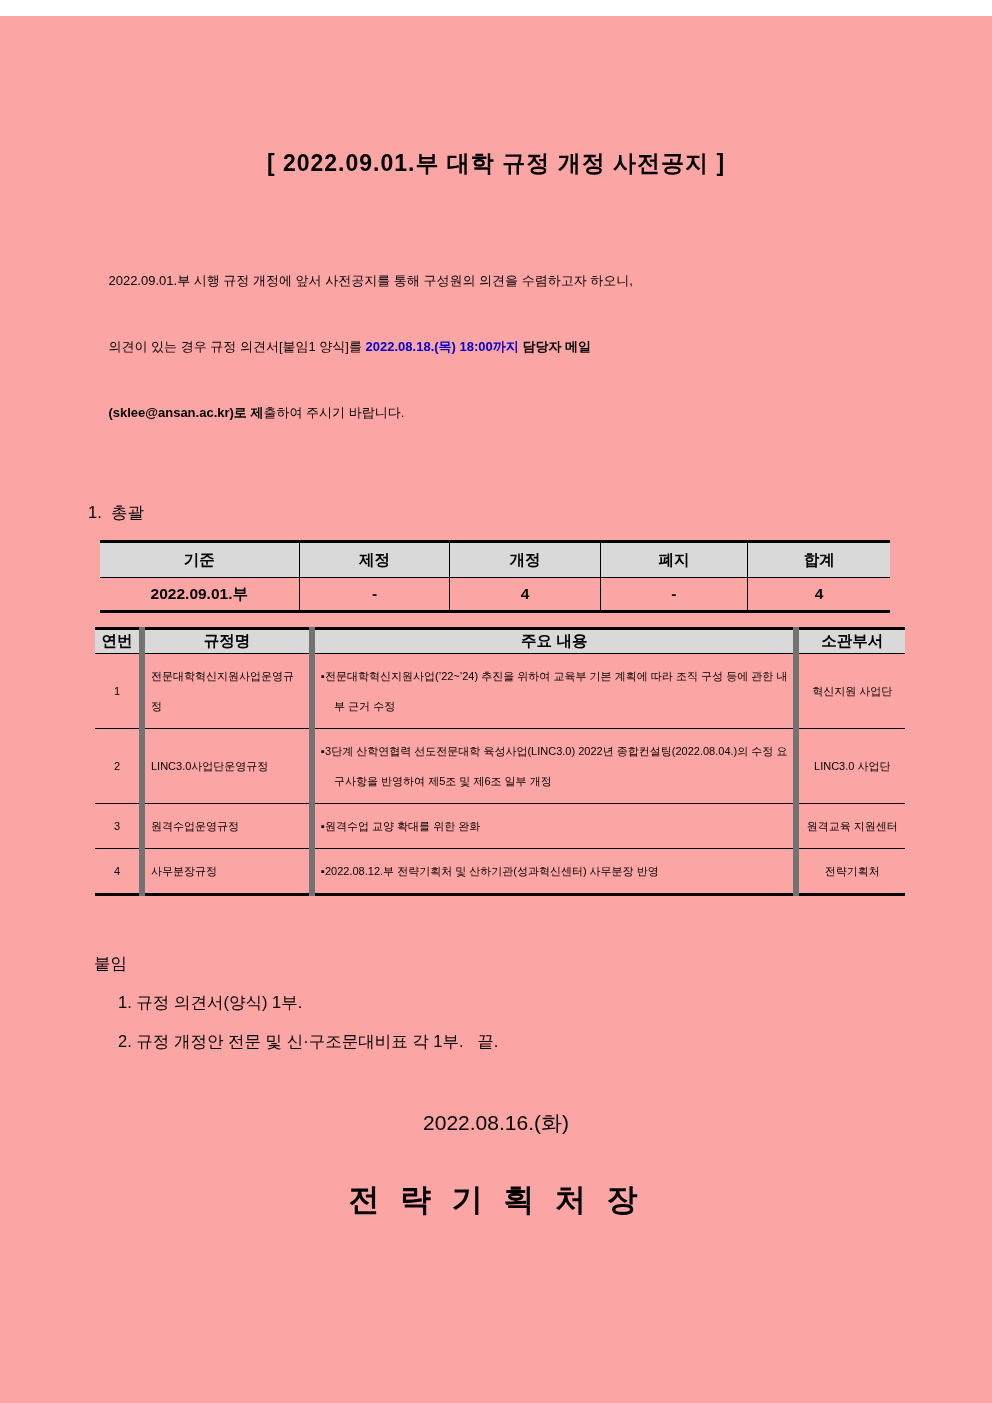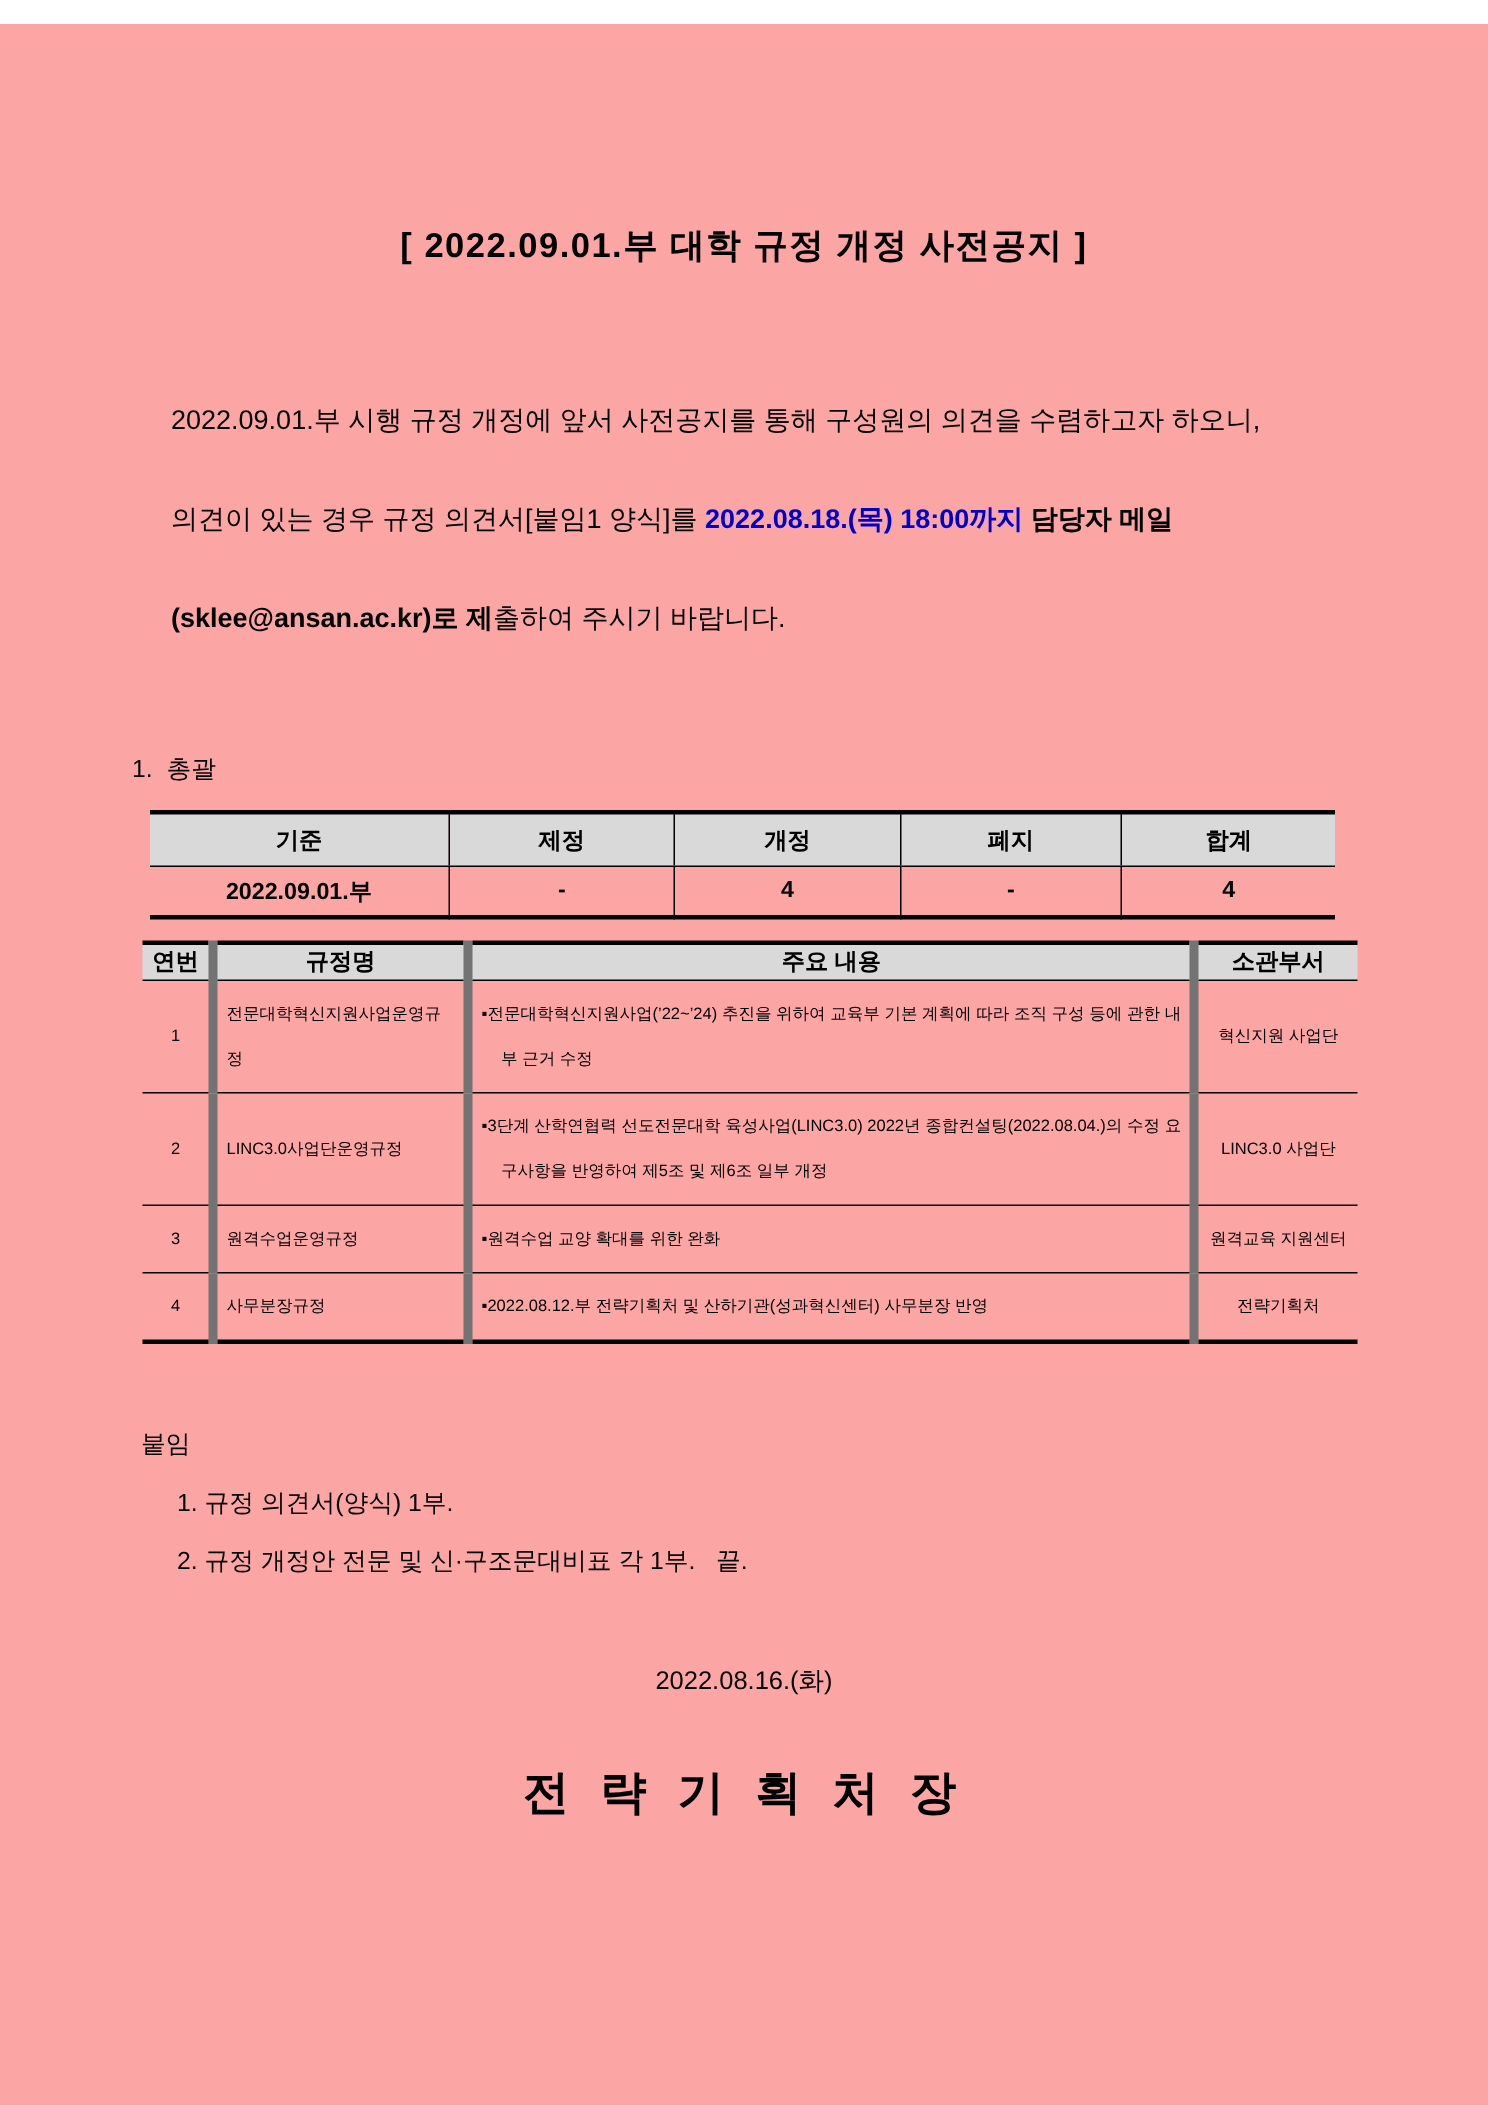--- a/index.html
+++ b/index.html
@@ -24,21 +24,21 @@
   .doc-title {
     margin-top: 132px;
     text-align: center;
     font-size: 23px;
     font-weight: bold;
     letter-spacing: 1px;
     white-space: pre-wrap;
   }
   .intro {
     margin: 52px 92px 0 94px;
-    font-size: 18px;
+    font-size: 13px;
     line-height: 33px;
     white-space: pre-wrap;
   }
   .hl-blue { color: var(--highlight-blue); font-weight: bold; }
   .b { font-weight: bold; }
 
   .section-heading {
     margin-left: 88px;
     font-size: 16.5px;
     white-space: pre-wrap;
@@ -105,21 +105,21 @@
     font-size: 16.5px;
     line-height: 39px;
     flex-direction: column;
   }
   .attach-label { white-space: pre-wrap; }
   .attach-items { margin-left: 24px; }
   .attach-item { white-space: pre-wrap; }
   .doc-date {
     margin-top: 48px;
     text-align: center;
-    font-size: 17px;
+    font-size: 21px;
   }
   .signature {
     margin-top: 42px;
     text-align: center;
     font-size: 31px;
     font-weight: bold;
     letter-spacing: 6px;
     white-space: pre-wrap;
   }
 </style>

